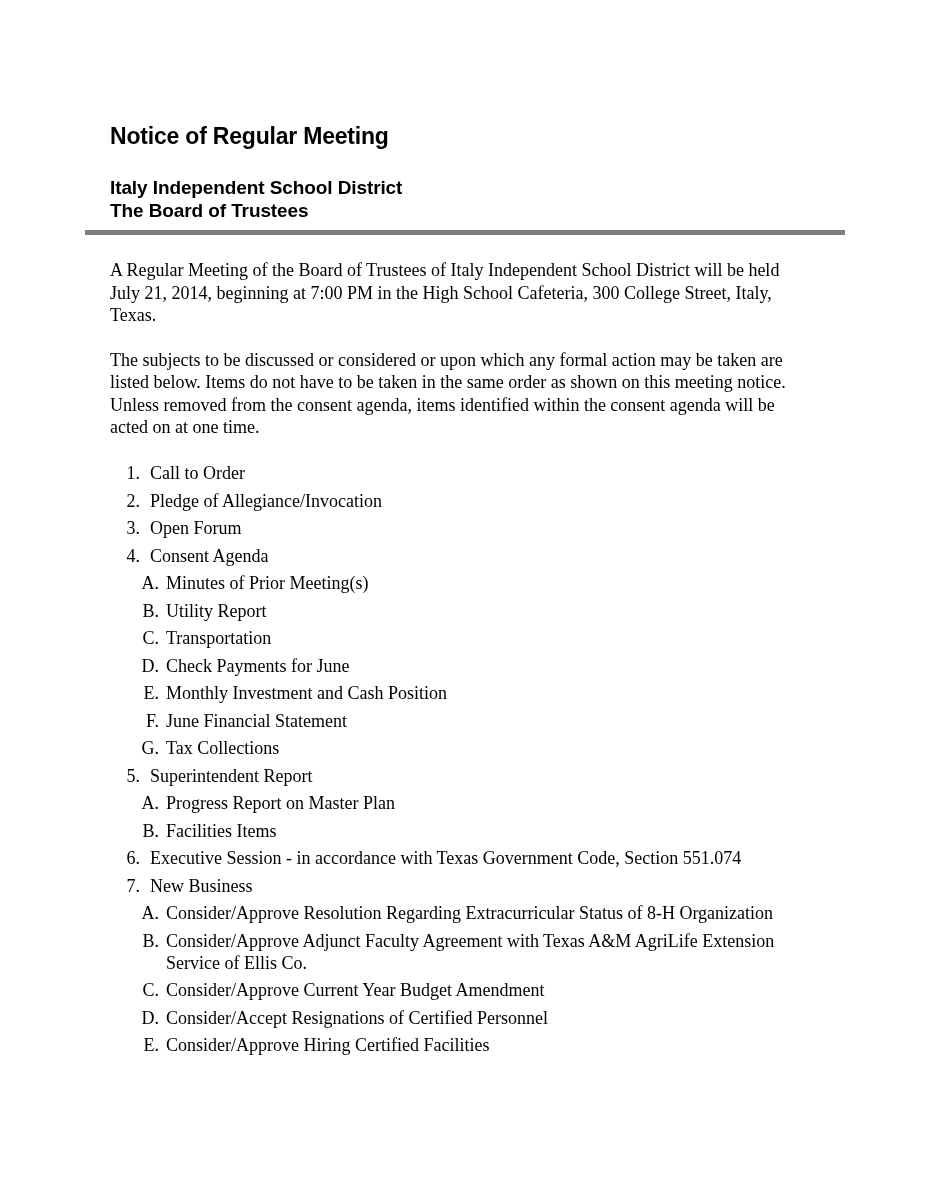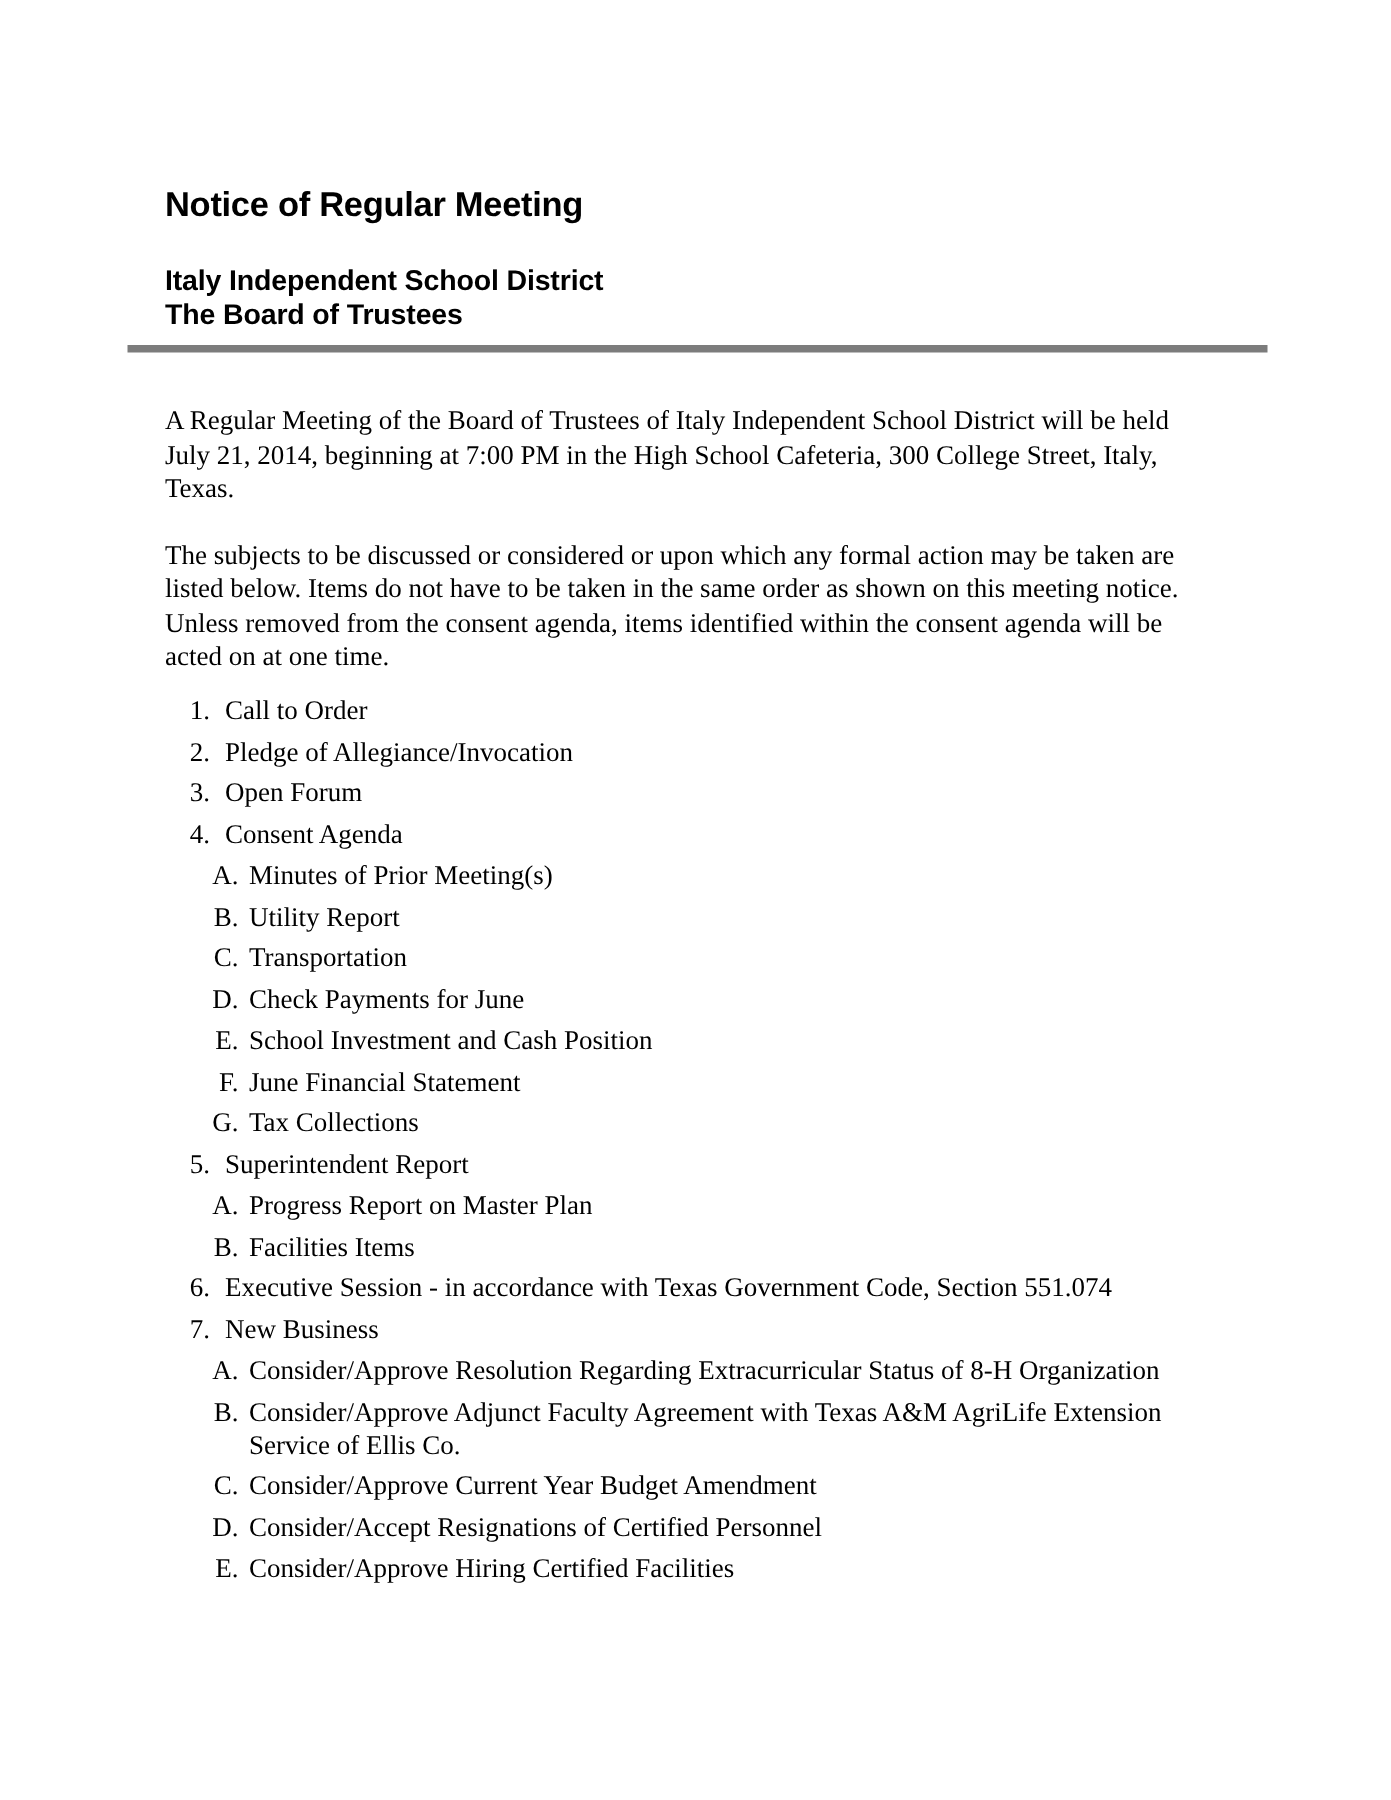--- a/index.html
+++ b/index.html
@@ -58,21 +58,21 @@
     top: 230px;
     width: 760px;
     height: 5px;
     background: #7c7c7c;
   }
 
   
   .body-block {
     position: absolute;
     left: 110px;
-    top: 269px;
+    top: 259px;
     width: 700px;
   }
   .para {
     font-size: 18px;
     line-height: 22.5px;
     text-align: left;
     margin: 0 0 22px 0;
   }
   .para:last-child { margin-bottom: 0; }
 
@@ -155,21 +155,21 @@
       <div class="item lvl2">
         <span class="marker">C.</span>
         <span class="text">Transportation</span>
       </div>
       <div class="item lvl2">
         <span class="marker">D.</span>
         <span class="text">Check Payments for June</span>
       </div>
       <div class="item lvl2">
         <span class="marker">E.</span>
-        <span class="text">School Investment and Cash Position</span>
+        <span class="text">Monthly Investment and Cash Position</span>
       </div>
       <div class="item lvl2">
         <span class="marker">F.</span>
         <span class="text">June Financial Statement</span>
       </div>
       <div class="item lvl2">
         <span class="marker">G.</span>
         <span class="text">Tax Collections</span>
       </div>
       <div class="item lvl1">

